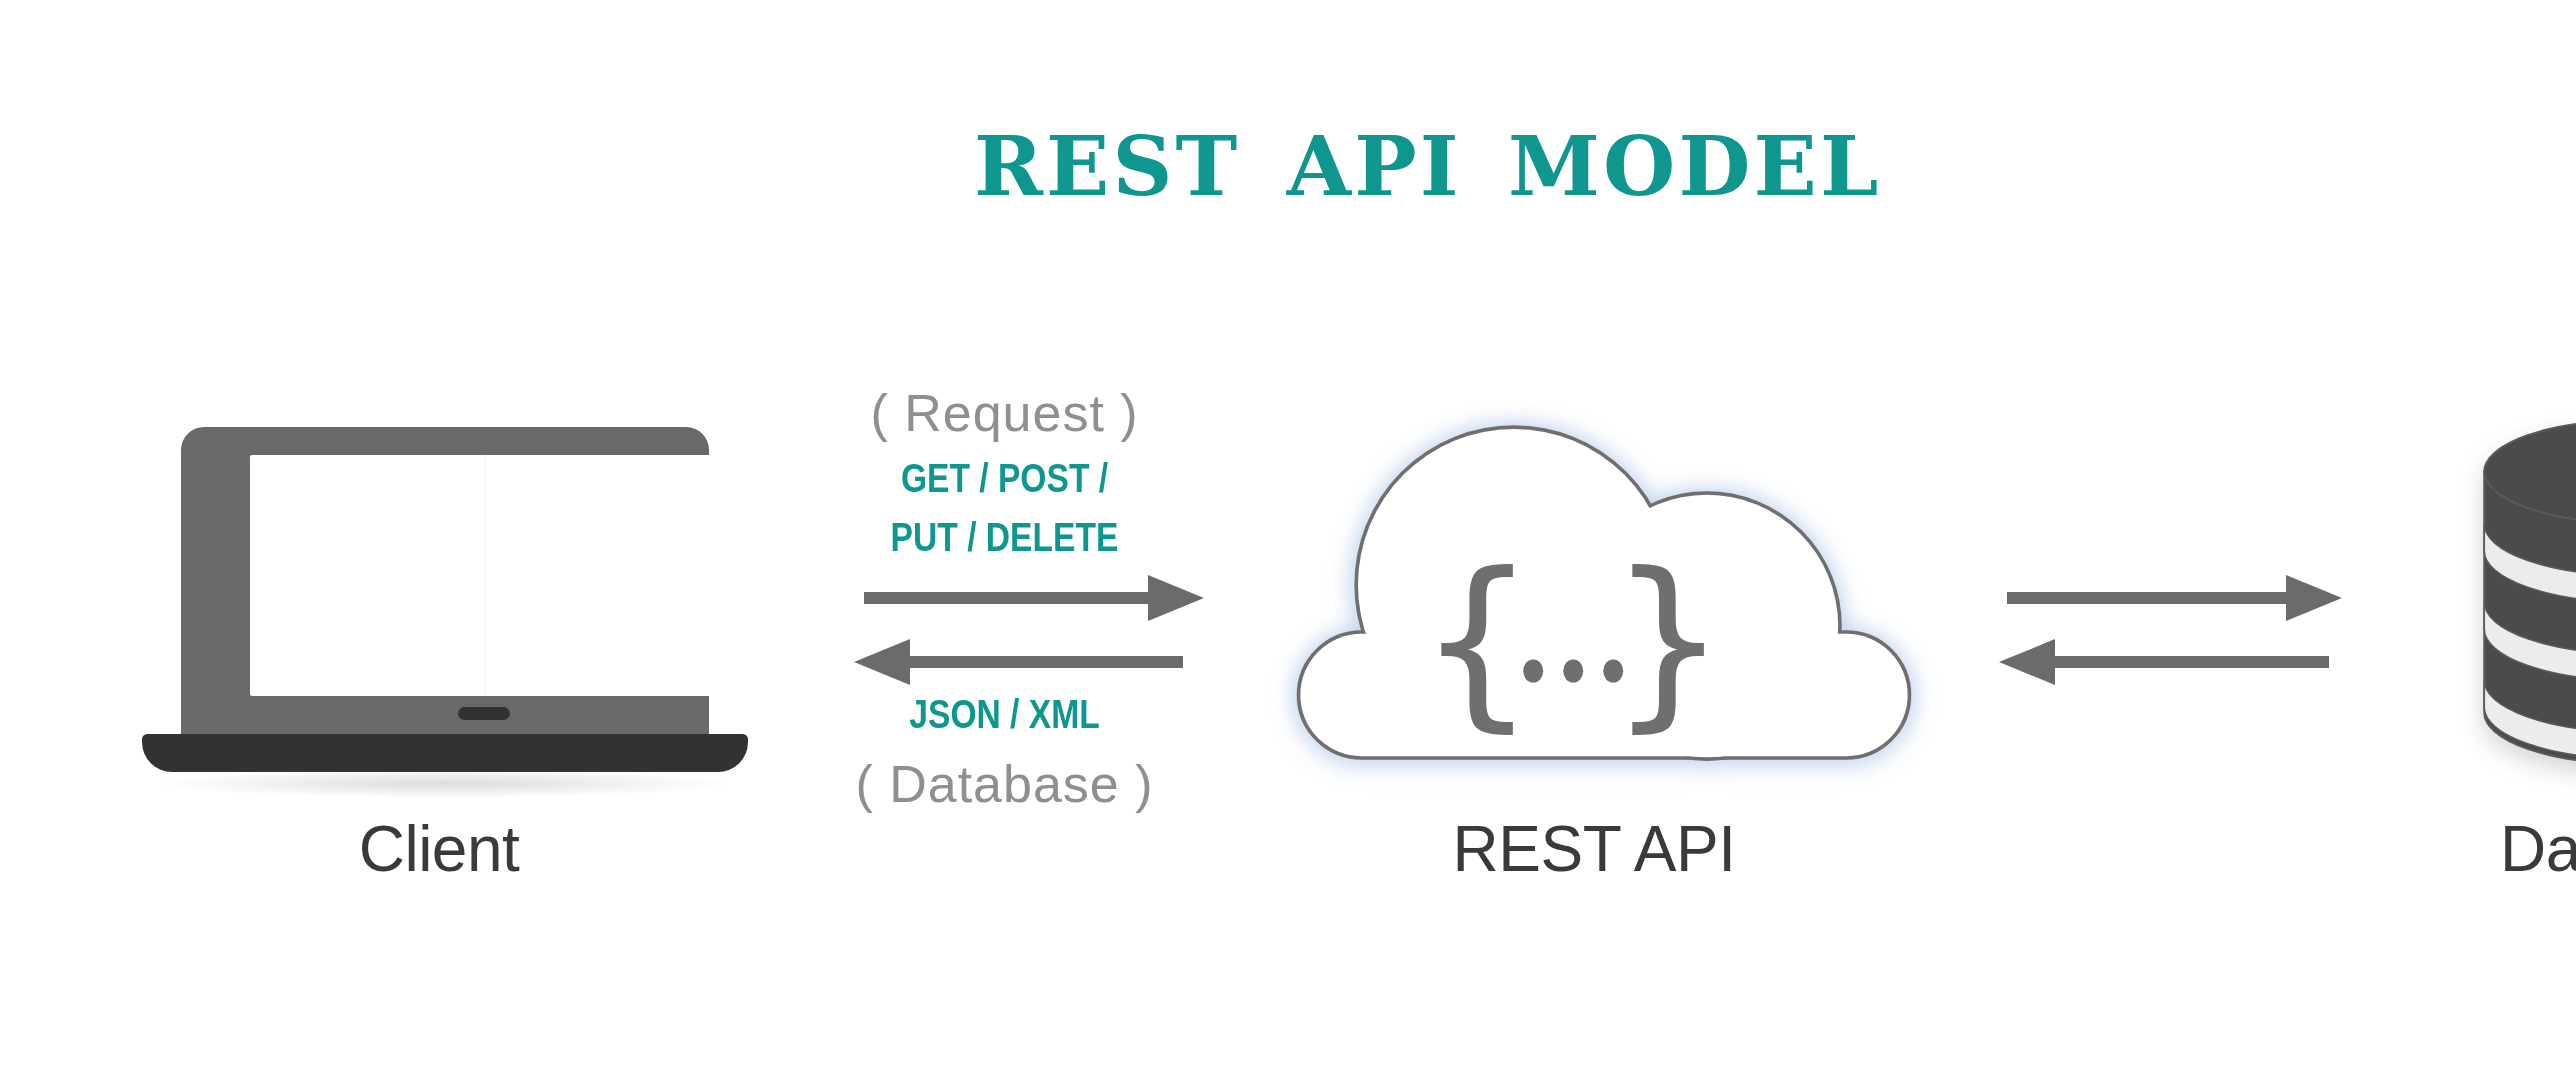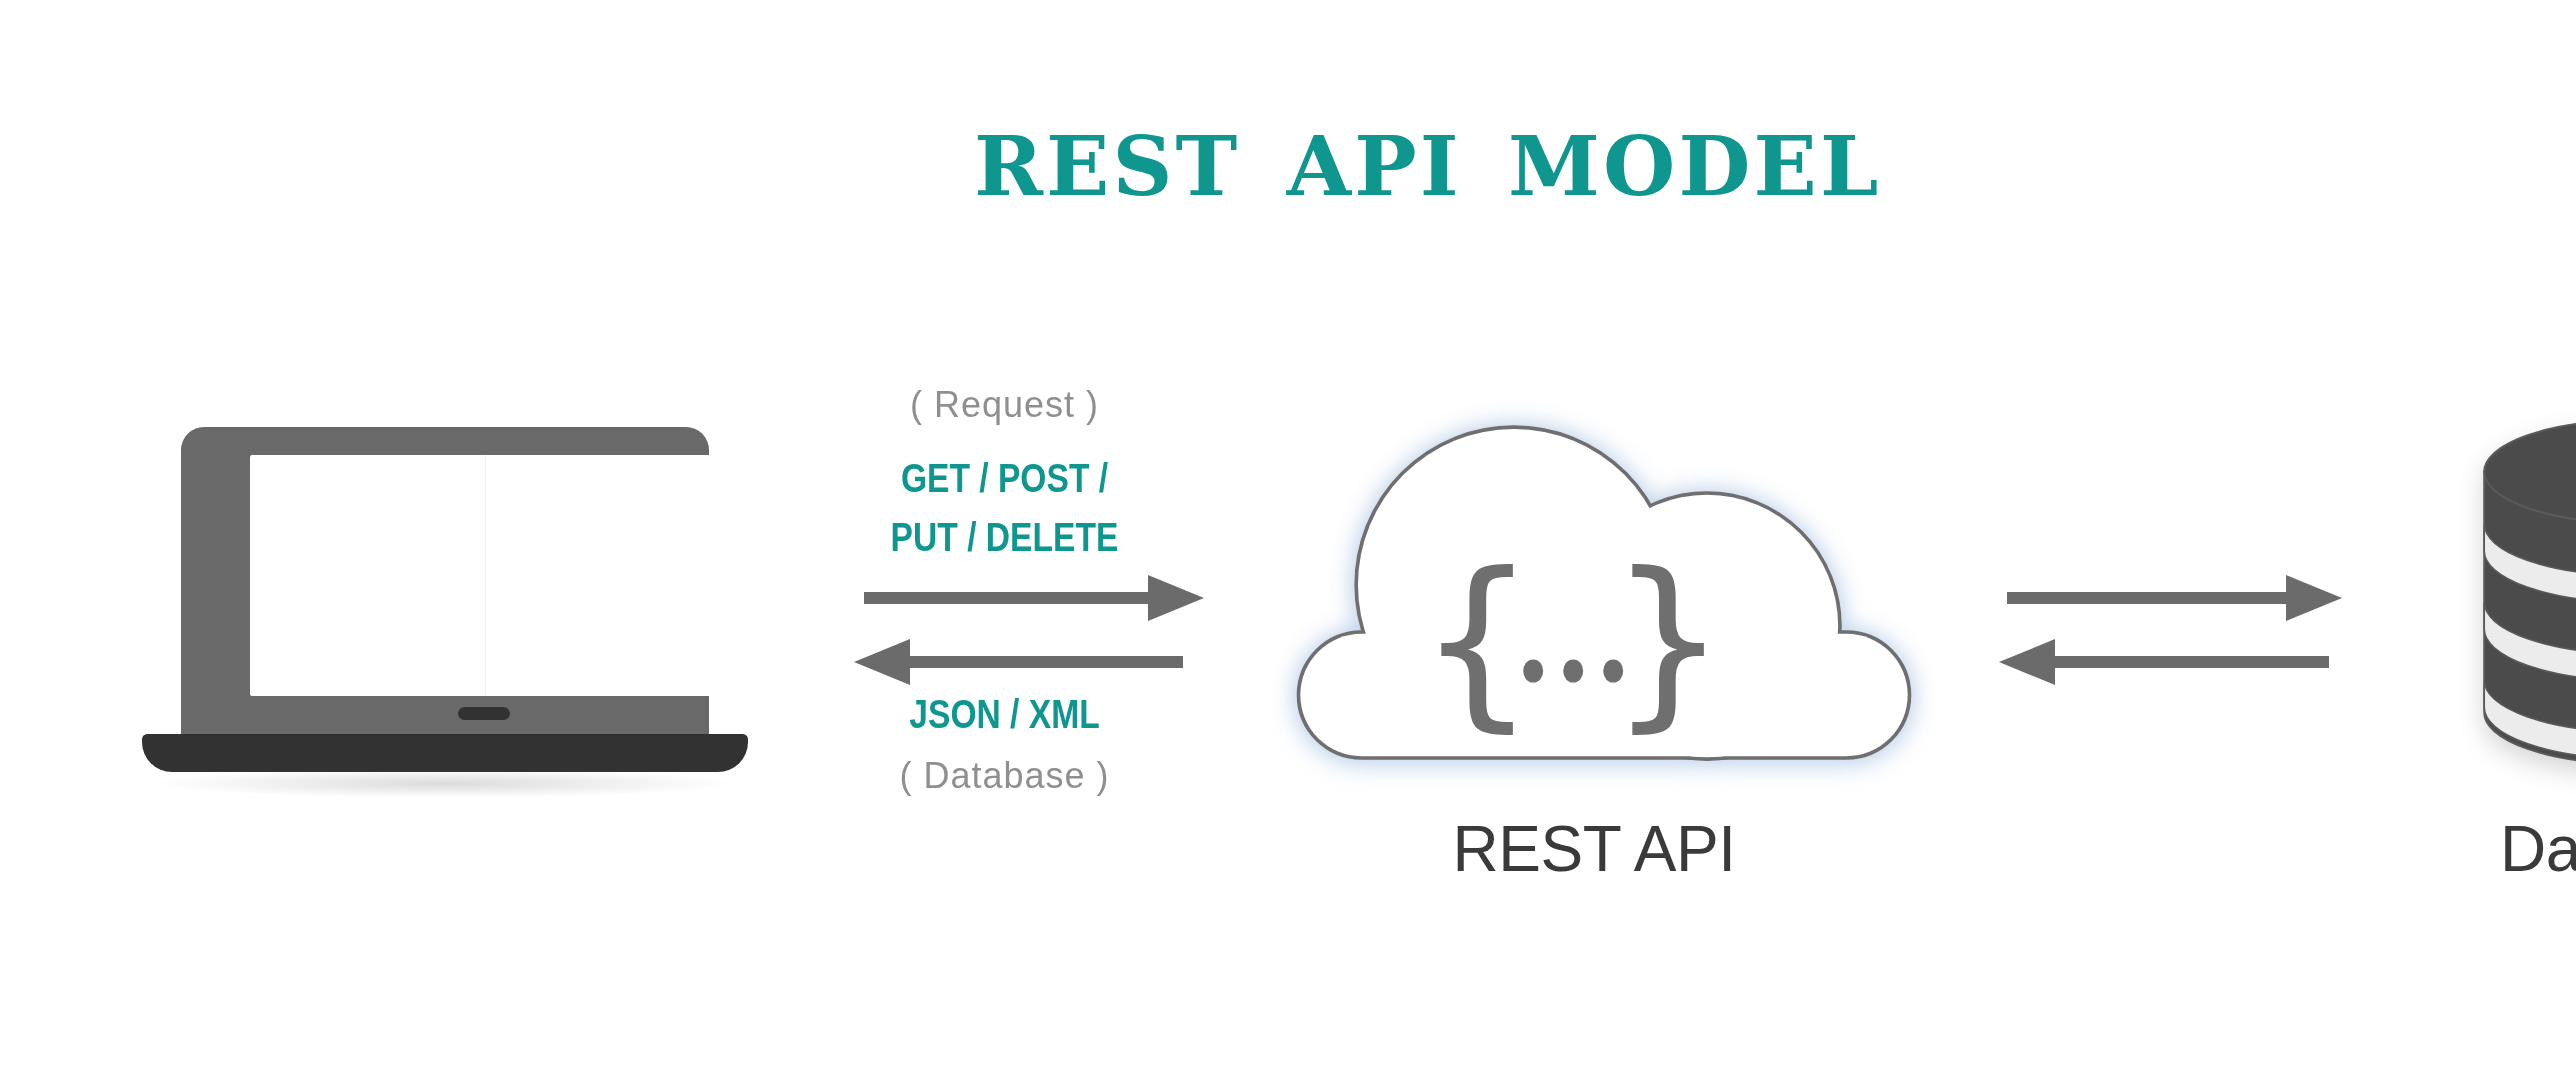--- a/index.html
+++ b/index.html
@@ -44,21 +44,21 @@
 
   
   .flow-text {
     position: absolute;
     left: 747px; width: 515px;
     text-align: center;
     line-height: 1.1;
     white-space: nowrap;
   }
   .annotation {
-    font-size: 36px;
+    font-size: 52px;
     color: var(--annotation-gray);
     letter-spacing: 1px;
   }
   .methods {
     font-size: 40px;
     font-weight: 700;
     color: var(--accent-teal);
     transform: scaleX(0.84);
     transform-origin: center;
     letter-spacing: 0px;
@@ -163,20 +163,21 @@
   <div class="laptop">
     <div class="shadow"></div>
     <div class="body">
       <div class="screen">
         <div class="seam"></div>
       </div>
       <div class="notch"></div>
     </div>
     <div class="base"></div>
   </div>
+  <div class="node-label client-label">Client</div>
 
   <div class="flow-text annotation t-request">( Request )</div>
   <div class="flow-text methods t-methods1">GET / POST /</div>
   <div class="flow-text methods t-methods2">PUT / DELETE</div>
 
   <div class="arrow right arrow-req-left">
     <div class="shaft"></div>
     <div class="head"></div>
   </div>
   <div class="arrow left arrow-resp-left">

